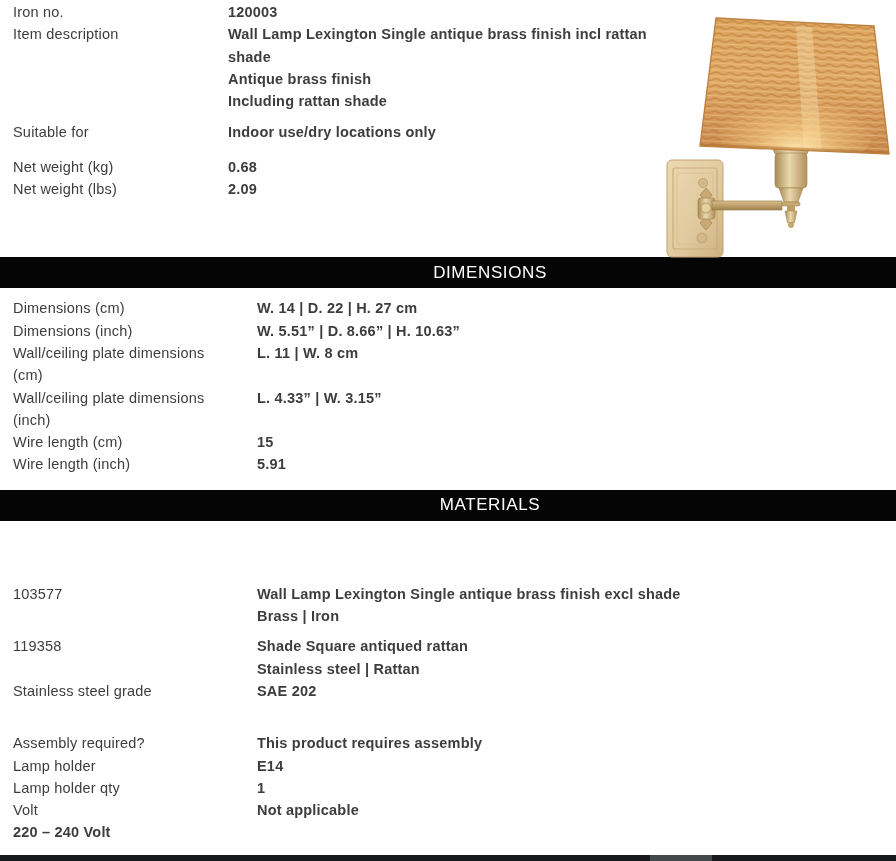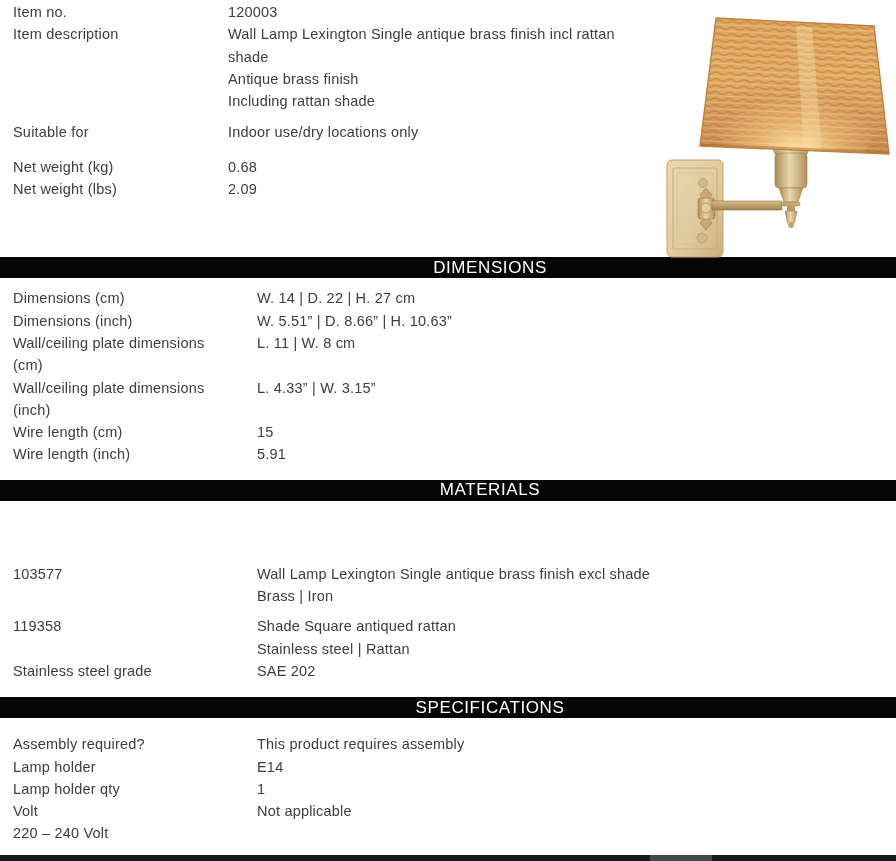--- a/index.html
+++ b/index.html
@@ -11,32 +11,32 @@
   .sheet {
     position: relative; width: 896px; height: 861px;
     background: #ffffff; color: #3d3d3d;
     font-size: 14.5px; letter-spacing: 0.2px;
     overflow: hidden;
   }
   .rows { padding-left: 13px; }
   .row { display: flex; align-items: flex-start; line-height: 22.3px; }
   .label { flex: 0 0 215px; padding-right: 10px; }
   .value { flex: 1; }
-  .vline { line-height: 22.3px; }
+  .vline { line-height: 22.3px; font-weight: bold; }
 
   
   .top-rows { padding-top: 1px; }
   .top-rows .label { flex: 0 0 215px; }
   .top-rows .value { max-width: 420px; }
   .top-rows .row:nth-child(3) { margin-top: 9px; } 
   .top-rows .row:nth-child(4) { margin-top: 12px; } 
 
   
   .banner {
-    height: 21px; background: #050505; color: #ffffff;
+    height: 31px; background: #050505; color: #ffffff;
     display: flex; align-items: center; justify-content: center;
     padding-left: 84px; 
     font-size: 17px; letter-spacing: 0.6px; font-weight: 500;
   }
   .sec-rows .label { flex: 0 0 244px; padding-right: 30px; }
 
   .sec-dimensions { margin-top: 57px; }
   .sec-dimensions .rows { padding-top: 9px; }
 
   .sec-materials { margin-top: 14px; }
@@ -59,21 +59,21 @@
     background: #43484b;
   }
 </style>
 </head>
 <body>
 
 <div class="sheet">
 
   <div id="general-info" class="rows top-rows">
       <div class="row">
-        <div class="label">Item no.</div>
+        <div class="label">Iron no.</div>
         <div class="value">
           <div class="vline">120003</div>
         </div>
       </div>
       <div class="row">
         <div class="label">Item description</div>
         <div class="value">
           <div class="vline">Wall Lamp Lexington Single antique brass finish incl rattan shade</div>
           <div class="vline">Antique brass finish</div>
           <div class="vline">Including rattan shade</div>
@@ -164,23 +164,20 @@
           </div>
           <div class="row">
             <div class="label">Stainless steel grade</div>
             <div class="value">
               <div class="vline">SAE 202</div>
             </div>
           </div>
         </div>
       </section>
       <section class="sec sec-specifications">
-        <div class="banner">
-          <span>SPECIFICATIONS</span>
-        </div>
         <div class="rows sec-rows">
           <div class="row">
             <div class="label">Assembly required?</div>
             <div class="value">
               <div class="vline">This product requires assembly</div>
             </div>
           </div>
           <div class="row">
             <div class="label">Lamp holder</div>
             <div class="value">

